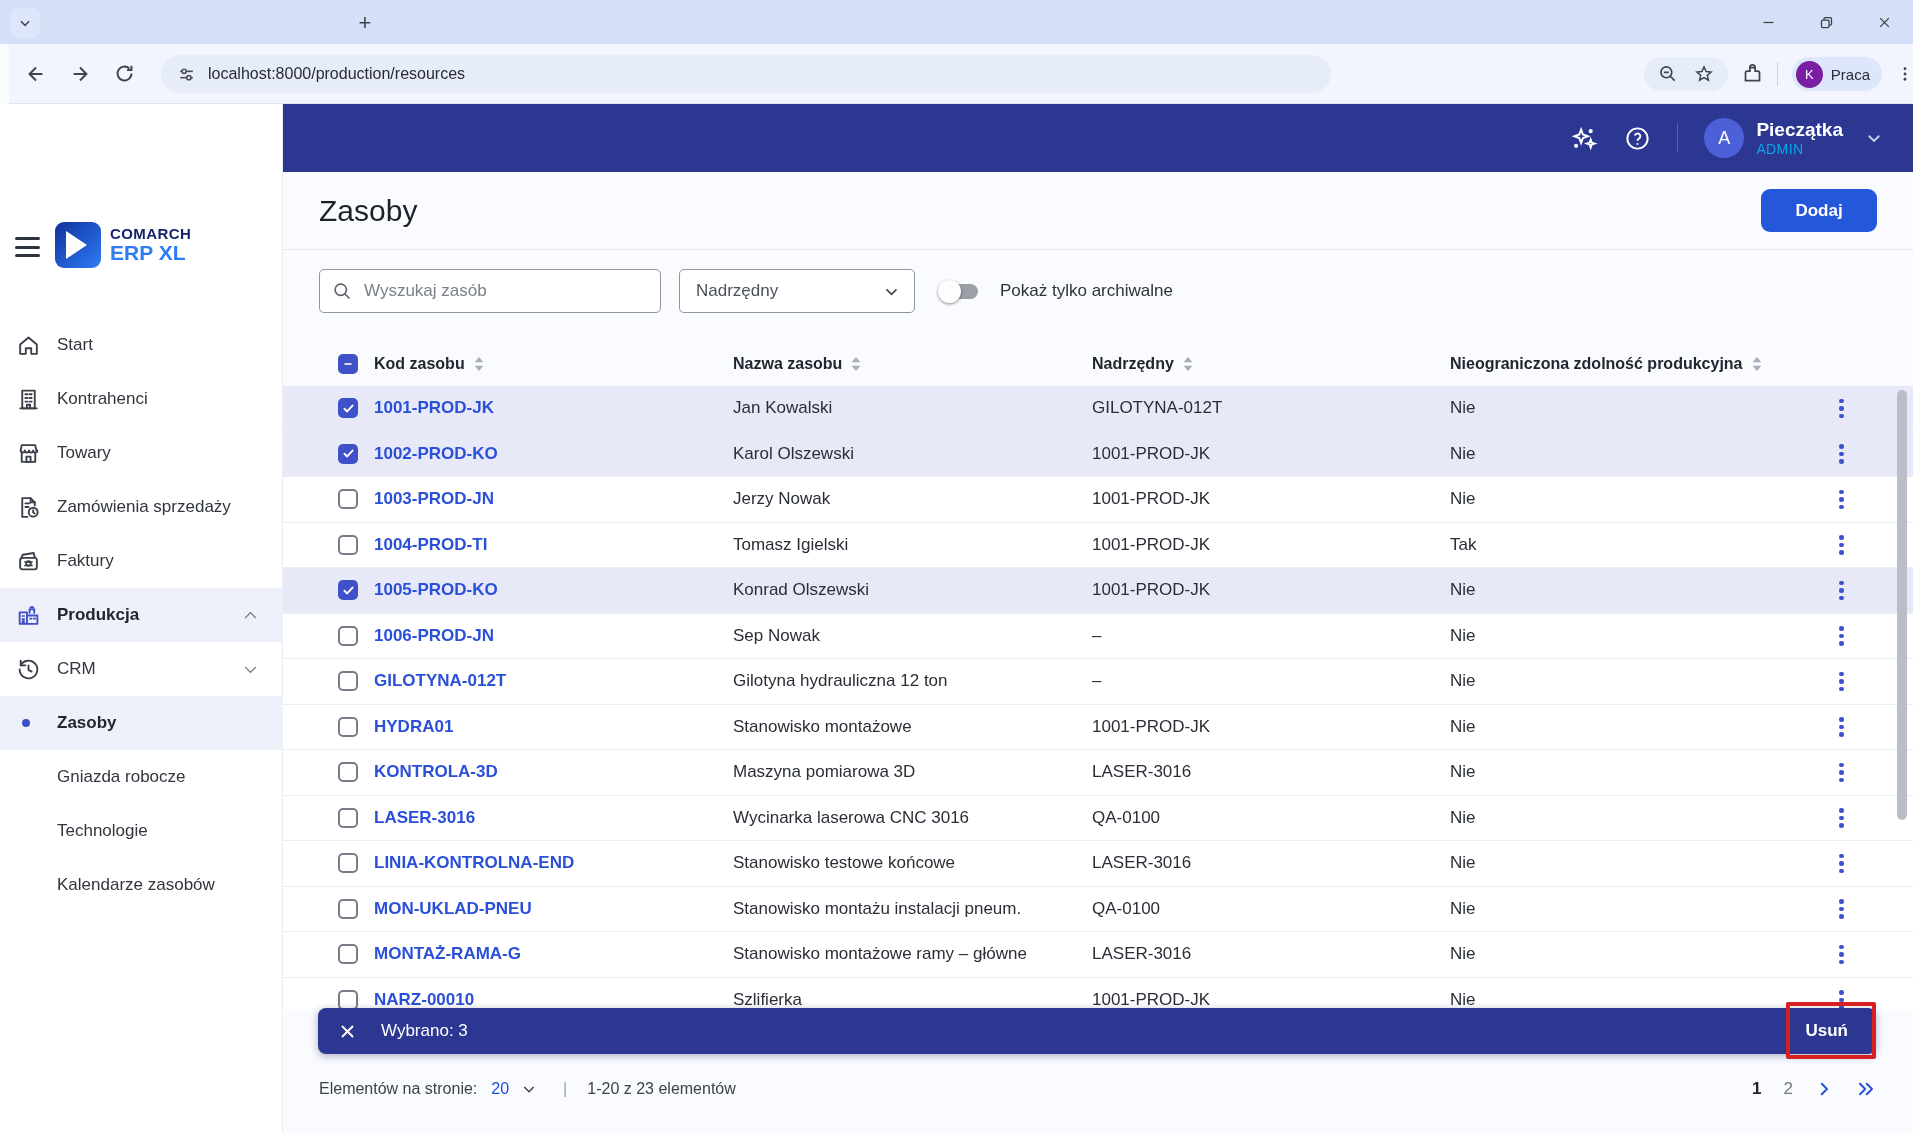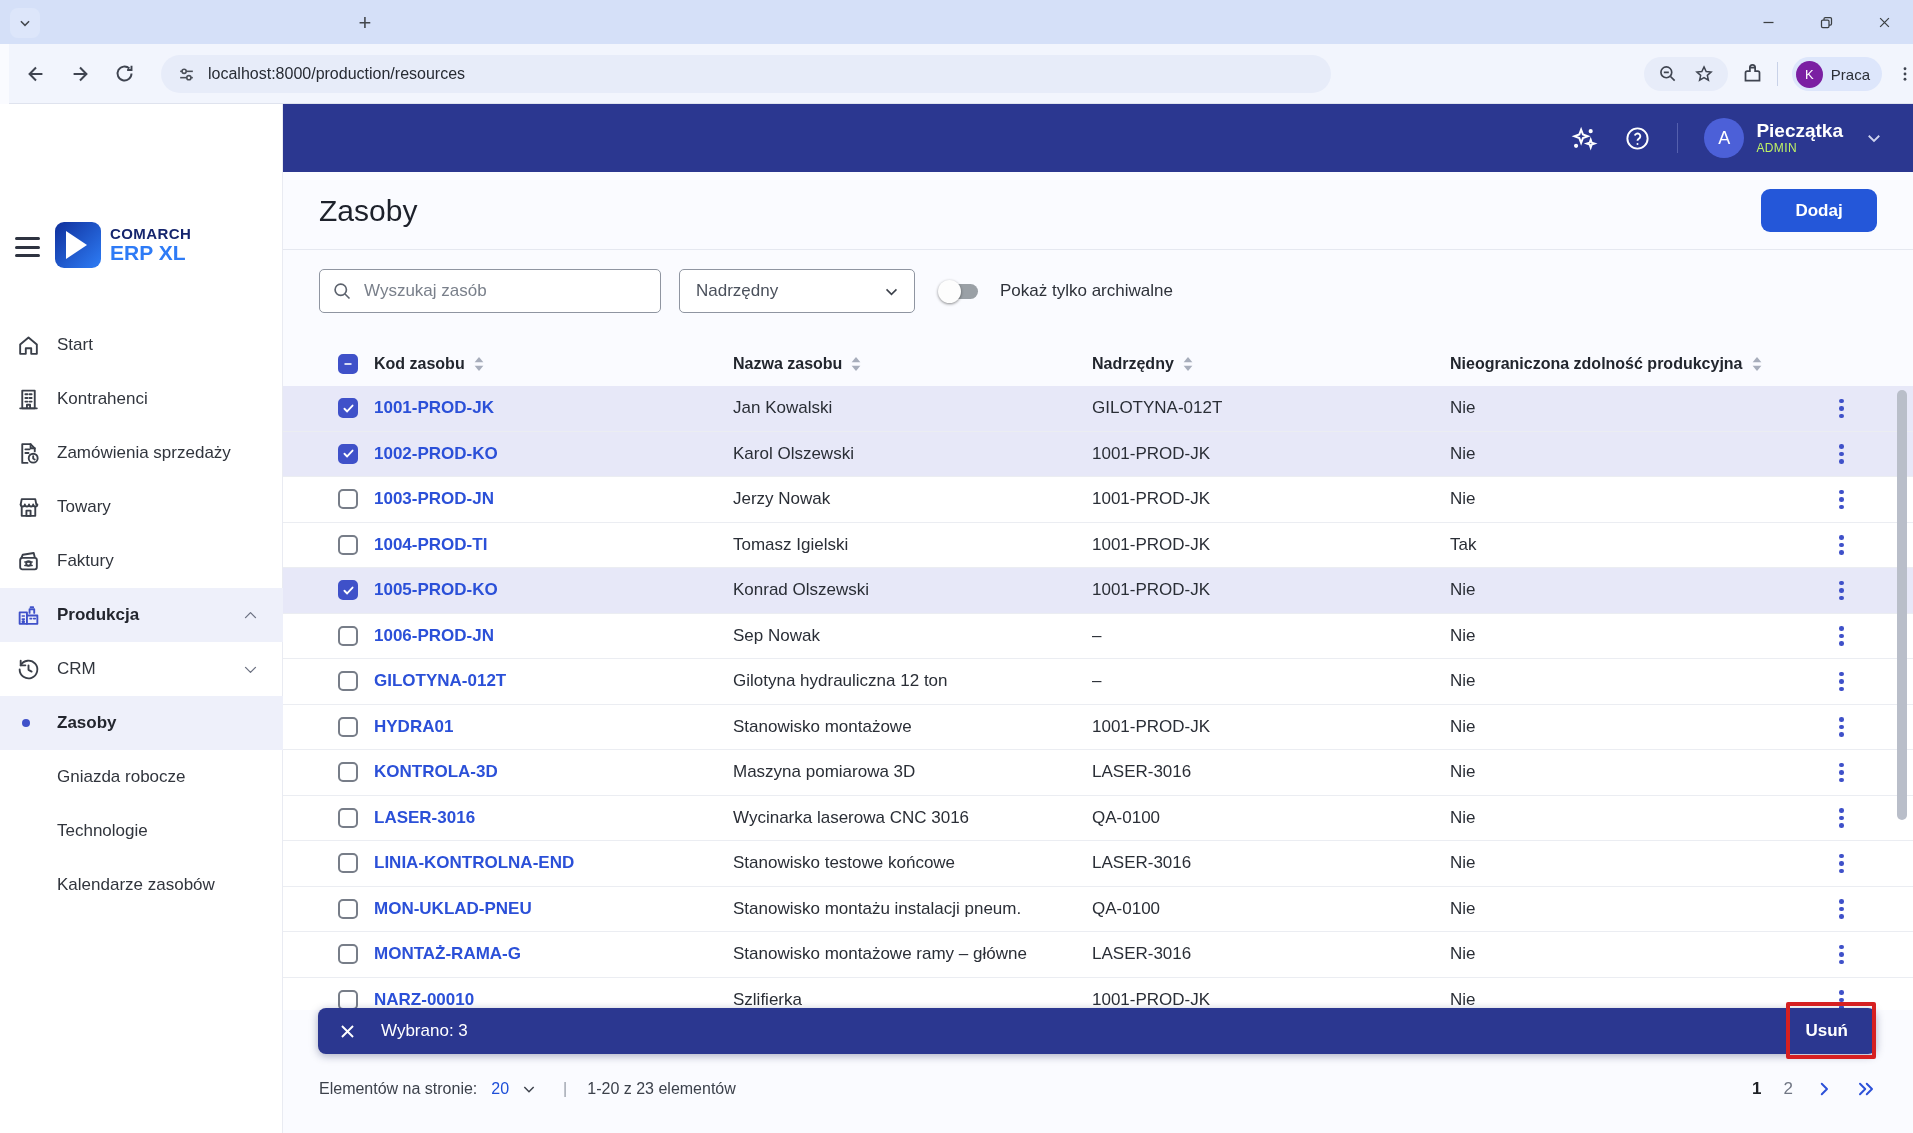--- a/index.html
+++ b/index.html
@@ -41,21 +41,21 @@
 
   
   .appbar{position:absolute;left:283px;top:104px;width:1630px;height:68px;background:#2b3790;
     display:flex;align-items:center;justify-content:flex-end;padding-right:30px;color:#fff;}
   .appbar .icon{margin-left:26px;color:#fff;}
   .appbar .vsep{width:1px;height:30px;background:#5560ae;margin-left:26px;}
   .uavatar{width:40px;height:40px;border-radius:50%;background:#4c60d8;display:flex;align-items:center;
     justify-content:center;font-size:18px;margin-left:26px;}
   .uinfo{margin-left:12px;line-height:1.15;}
   .uname{font-size:19px;font-weight:600;}
-  .urole{font-size:12px;color:#bef264;letter-spacing:.4px;}
+  .urole{font-size:14px;color:#0ea5e9;letter-spacing:.4px;}
   .uchev{margin-left:22px;color:#cfd4ef;}
 
   
   .sidebar{position:absolute;left:0;top:104px;width:283px;height:1029px;background:#fff;border-right:1px solid #e9ebf2;}
   .burger{position:absolute;left:15px;top:133px;width:25px;height:20px;display:flex;flex-direction:column;justify-content:space-between;}
   .burger span{height:3px;background:#2e3340;border-radius:2px;}
   .logo{position:absolute;left:55px;top:118px;display:flex;align-items:center;}
   .logomark{width:46px;height:46px;border-radius:9px;background:linear-gradient(135deg,#10309c,#2e7df6);position:relative;}
   .logomark:after{content:"";position:absolute;left:11px;top:9px;width:0;height:0;
     border-left:21px solid #fff;border-top:14px solid transparent;border-bottom:14px solid transparent;}
@@ -282,39 +282,39 @@
               <rect x="6" y="3.5" width="12" height="17"></rect>
               <path d="M4 20.5 H20"></path>
               <path d="M9 7 H11 M13 7 H15 M9 10.5 H11 M13 10.5 H15 M9 14 H11 M13 14 H15 M10.5 20 V17 H13.5 V20"></path>
             </svg>
           </span>
           <span class="mlabel">Kontrahenci</span>
         </div>
         <div class="mitem">
           <span class="micon">
             <svg width="25" height="25" viewBox="0 0 24 24" fill="none" stroke="currentColor" stroke-width="1.8" stroke-linecap="round" stroke-linejoin="round">
+              <path d="M4.5 9 5.5 4 H18.5 L19.5 9"></path>
+              <path d="M4.5 9 a2 2 0 0 0 4 0 a2 2 0 0 0 4 0 a2 2 0 0 0 4 0 a2 2 0 0 0 4 0"></path>
+              <path d="M5.5 11.5 V20 H18.5 V11.5"></path>
+              <rect x="10" y="15" width="4" height="5"></rect>
+            </svg>
+          </span>
+          <span class="mlabel">Towary</span>
+        </div>
+        <div class="mitem">
+          <span class="micon">
+            <svg width="25" height="25" viewBox="0 0 24 24" fill="none" stroke="currentColor" stroke-width="1.8" stroke-linecap="round" stroke-linejoin="round">
               <path d="M18 10 V7 L14 3 H6 V21 H11"></path>
               <path d="M14 3 V7 H18"></path>
               <path d="M9 8 H13 M9 11.5 H12"></path>
               <circle cx="16.5" cy="16.5" r="4.3"></circle>
               <path d="M16.5 14.5 V16.8 L18 17.8"></path>
             </svg>
           </span>
           <span class="mlabel">Zamówienia sprzedaży</span>
-        </div>
-        <div class="mitem">
-          <span class="micon">
-            <svg width="25" height="25" viewBox="0 0 24 24" fill="none" stroke="currentColor" stroke-width="1.8" stroke-linecap="round" stroke-linejoin="round">
-              <path d="M4.5 9 5.5 4 H18.5 L19.5 9"></path>
-              <path d="M4.5 9 a2 2 0 0 0 4 0 a2 2 0 0 0 4 0 a2 2 0 0 0 4 0 a2 2 0 0 0 4 0"></path>
-              <path d="M5.5 11.5 V20 H18.5 V11.5"></path>
-              <rect x="10" y="15" width="4" height="5"></rect>
-            </svg>
-          </span>
-          <span class="mlabel">Towary</span>
         </div>
         <div class="mitem">
           <span class="micon">
             <svg width="25" height="25" viewBox="0 0 24 24" fill="none" stroke="currentColor" stroke-width="1.8" stroke-linecap="round" stroke-linejoin="round">
               <path d="M5 9 6.5 5.5 17 3.8 18 8"></path>
               <rect x="4" y="8.5" width="16" height="11" rx="2"></rect>
               <path d="M8.5 12.5 H15.5 M8.5 15.8 H15.5" stroke-width="1.5"></path>
               <circle cx="12" cy="14" r="2.2"></circle>
             </svg>
           </span>

